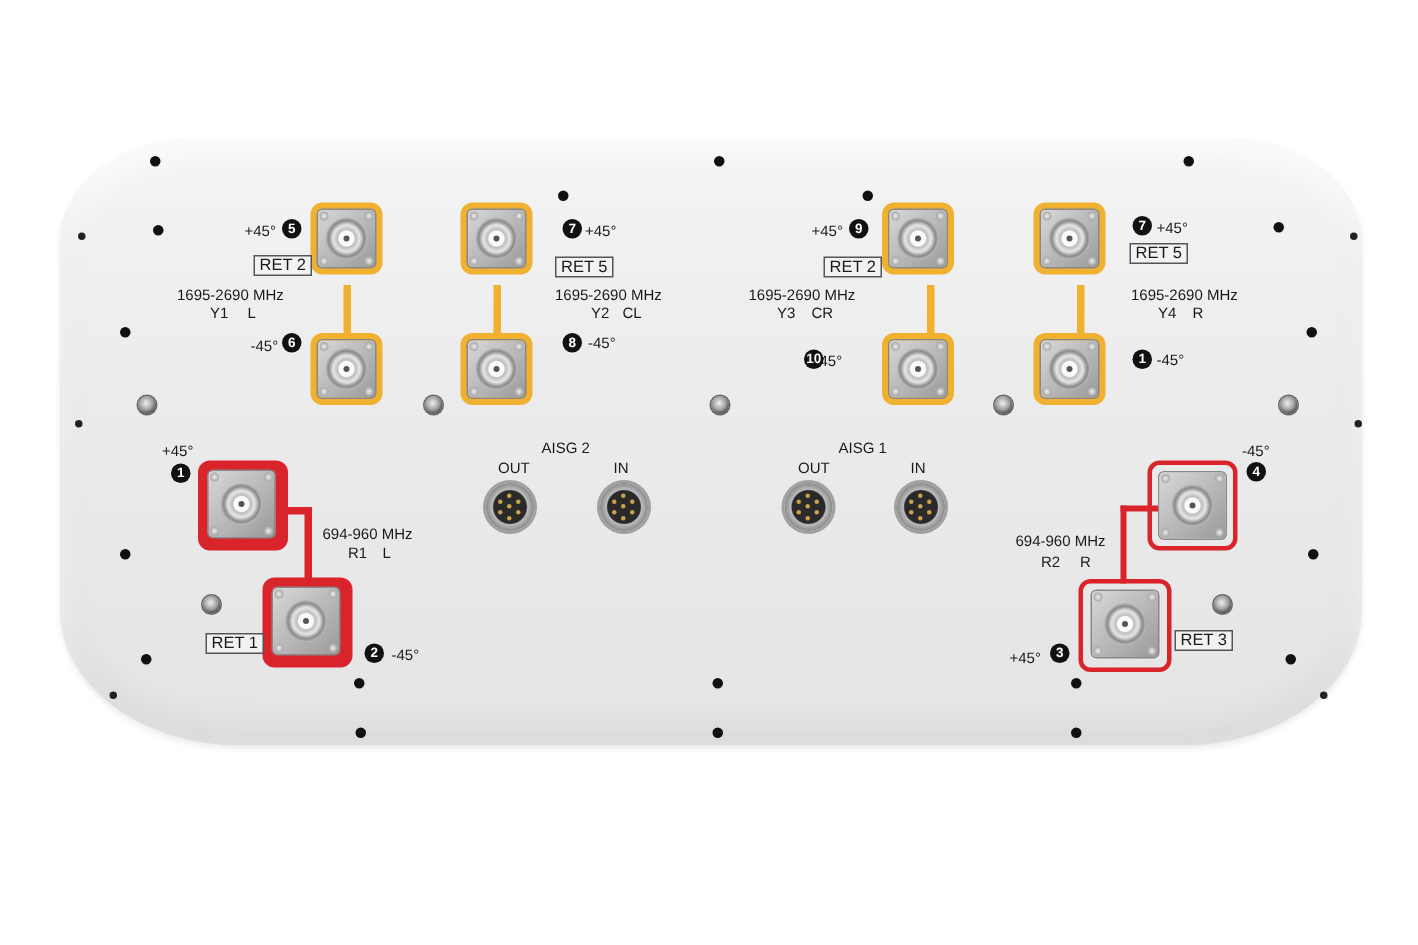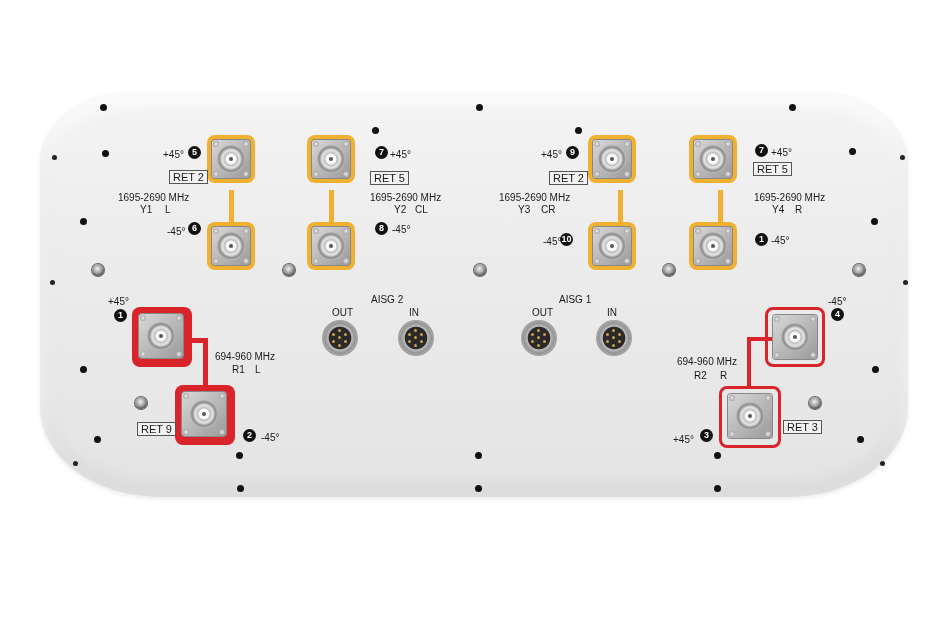--- a/index.html
+++ b/index.html
@@ -152,21 +152,21 @@
     <div class="bolt" style="left:1px;bottom:1px"></div>
     <div class="bolt" style="right:1px;bottom:1px"></div>
   </div>
 <span class="lbl" style="left:541px;top:149px">+45°</span>
 <span class="num" style="left:566px;top:146px">9</span>
 <span class="ret" style="left:549px;top:171px">RET 2</span>
 <span class="lbl" style="left:499px;top:192px">1695-2690 MHz</span>
 <span class="lbl" style="left:518px;top:204px">Y3</span>
 <span class="lbl" style="left:541px;top:204px">CR</span>
 <span class="lbl" style="left:543px;top:236px">-45°</span>
-<span class="num" style="left:560px;top:233px">10</span>
+<span class="num" style="left:536px;top:233px">10</span>
 
 <div class="trace orange" style="left:718px;top:190px;width:5px;height:36px"></div>
 <div class="pad orange" style="left:689px;top:135px"></div>
 <div class="conn" style="left:694px;top:140px">
     <div class="ring"></div>
     <div class="pin"></div>
     <div class="bolt" style="left:1px;top:1px"></div>
     <div class="bolt" style="right:1px;top:1px"></div>
     <div class="bolt" style="left:1px;bottom:1px"></div>
     <div class="bolt" style="right:1px;bottom:1px"></div>
@@ -207,21 +207,21 @@
     <div class="bolt" style="left:1px;top:1px"></div>
     <div class="bolt" style="right:1px;top:1px"></div>
     <div class="bolt" style="left:1px;bottom:1px"></div>
     <div class="bolt" style="right:1px;bottom:1px"></div>
   </div>
 <span class="lbl" style="left:108px;top:296px">+45°</span>
 <span class="num" style="left:114px;top:309px">1</span>
 <span class="lbl" style="left:215px;top:351px">694-960 MHz</span>
 <span class="lbl" style="left:232px;top:364px">R1</span>
 <span class="lbl" style="left:255px;top:364px">L</span>
-<span class="ret" style="left:137px;top:422px">RET 9</span>
+<span class="ret" style="left:137px;top:422px">RET 1</span>
 <span class="num" style="left:243px;top:429px">2</span>
 <span class="lbl" style="left:261px;top:432px">-45°</span>
 
 <div class="trace red" style="left:747px;top:337px;width:25px;height:4px"></div>
 <div class="trace red" style="left:747px;top:337px;width:4px;height:52px"></div>
 <div class="pad outline-red" style="left:765px;top:307px;width:60px;height:60px"></div>
 <div class="conn" style="left:773px;top:315px;width:44px;height:44px">
     <div class="ring" style="left:8px;top:8px"></div>
     <div class="pin" style="left:20px;top:20px"></div>
     <div class="bolt" style="left:1px;top:1px"></div>
@@ -240,21 +240,21 @@
   </div>
 <span class="lbl" style="left:828px;top:296px">-45°</span>
 <span class="num" style="left:831px;top:308px">4</span>
 <span class="lbl" style="left:677px;top:356px">694-960 MHz</span>
 <span class="lbl" style="left:694px;top:370px">R2</span>
 <span class="lbl" style="left:720px;top:370px">R</span>
 <span class="ret" style="left:783px;top:420px">RET 3</span>
 <span class="lbl" style="left:673px;top:434px">+45°</span>
 <span class="num" style="left:700px;top:429px">3</span>
 
-<span class="lbl" style="left:371px;top:294px">AISG 2</span>
+<span class="lbl" style="left:361px;top:294px">AISG 2</span>
 <span class="lbl" style="left:332px;top:307px">OUT</span>
 <span class="lbl" style="left:409px;top:307px">IN</span>
 <div class="aisg" style="left:324px;top:322px">
     <div class="p" style="left:14px;top:7px"></div>
     <div class="p" style="left:14px;top:14px"></div>
     <div class="p" style="left:8px;top:11px"></div>
     <div class="p" style="left:20px;top:11px"></div>
     <div class="p" style="left:8px;top:18px"></div>
     <div class="p" style="left:20px;top:18px"></div>
     <div class="p" style="left:14px;top:22px"></div>

